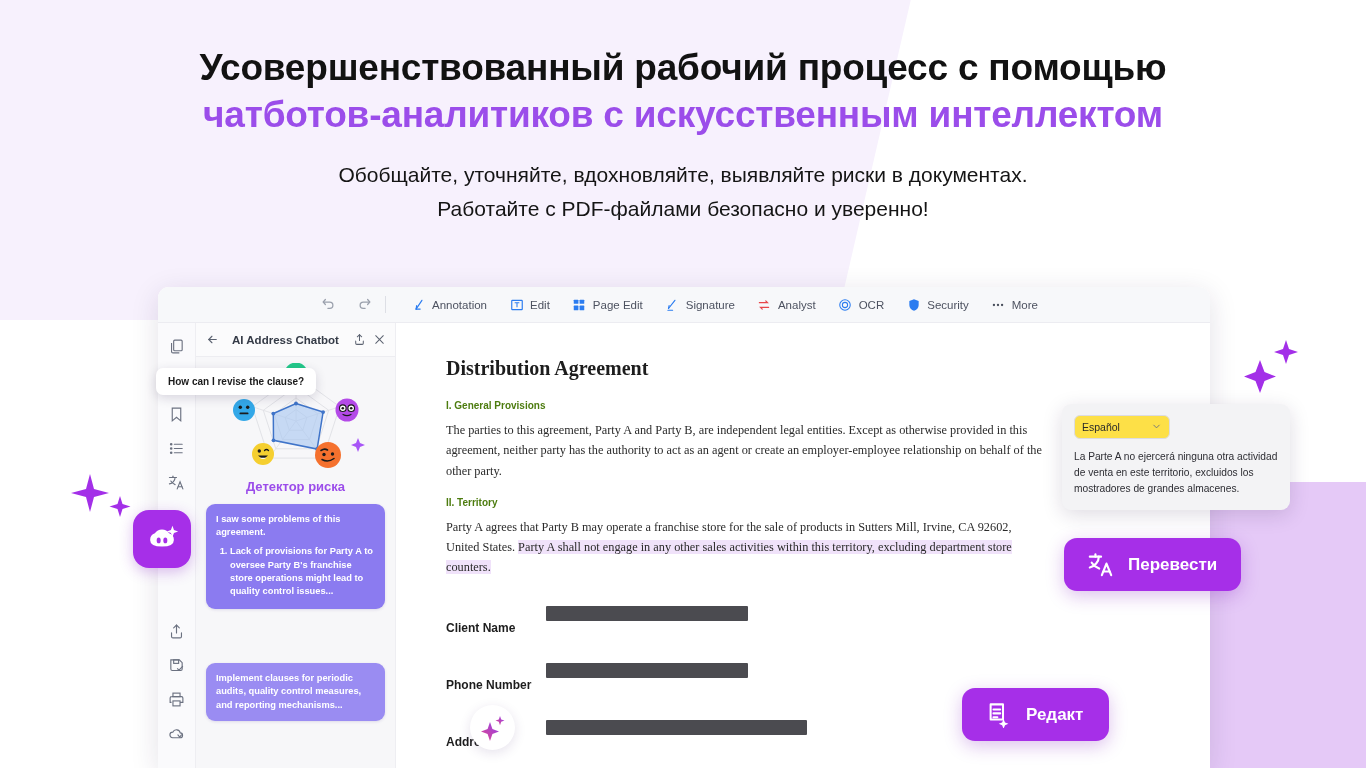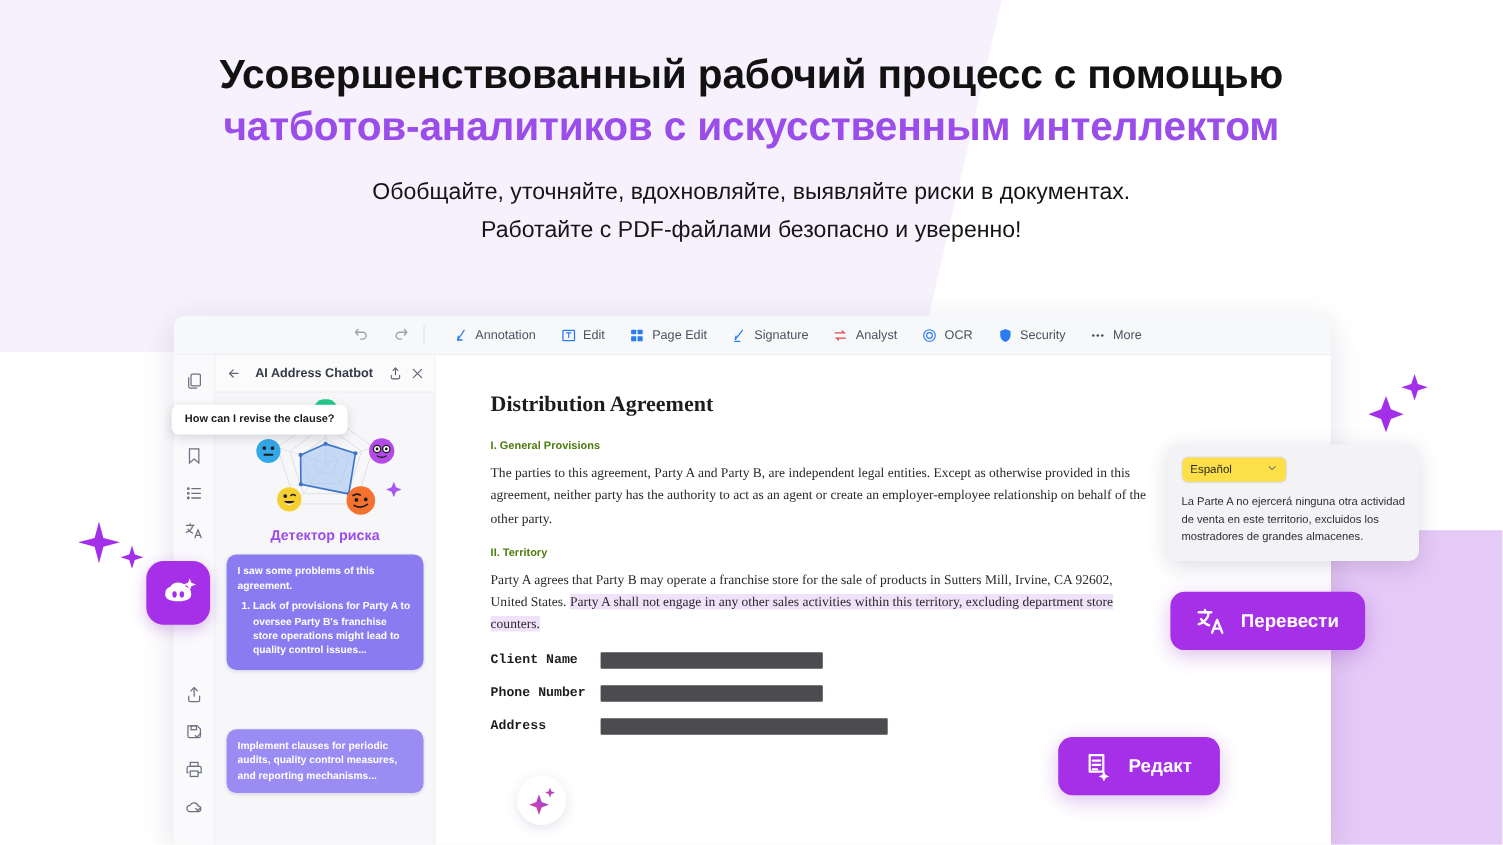--- a/index.html
+++ b/index.html
@@ -112,21 +112,21 @@
   }
 
   
   .docpane { flex: 1; background: #ffffff; padding: 34px 0 0 0; position: relative; overflow: hidden; }
   .doc-inner { padding-left: 50px; padding-right: 30px; }
   .doc-title { font-family: "Liberation Serif", serif; font-size: 20px; font-weight: bold; color: #1d1d1d; margin-bottom: 20px; }
   .doc-h { font-family: Liberation Sans, sans-serif; font-size: 10px; font-weight: bold; color: #4d7c0f; margin: 16px 0 9px; }
   .doc-p { font-family: Liberation Serif, serif; font-size: 12.3px; color: #2a2a2a; line-height: 1.65; max-width: 600px; }
   .hl { background: #f0e2fa; }
   .form-row { display: flex; align-items: center; margin-top: 15px; }
-  .form-lbl { font-family: Liberation Mono, monospace; font-size: 12px; font-weight: bold; color: #1d1d1d; width: 100px; }
+  .form-lbl { font-family: Liberation Sans, sans-serif; font-size: 12px; font-weight: bold; color: #1d1d1d; width: 100px; margin-top: 28px; }
   .redact { height: 15px; background: #4b4b50; border-radius: 1px; }
 
   
   .tr-popup {
     position: absolute; left: 1062px; top: 404px; width: 228px;
     background: #f3f3f5; border-radius: 9px; padding: 11px 12px 13px;
     box-shadow: 0 5px 20px rgba(40,20,70,.15);
     z-index: 40;
   }
   .tr-select {
@@ -137,21 +137,21 @@
   .tr-text { margin-top: 10px; font-size: 10.2px; line-height: 1.56; color: #2d2d33; }
 
   
   .cta {
     position: absolute; display: flex; align-items: center; gap: 13px;
     background: #a62fe8; color: #ffffff; border-radius: 13px;
     box-shadow: 0 5px 18px rgba(130,30,190,.28);
     z-index: 45; font-weight: bold;
   }
   .cta-translate { left: 1064px; top: 538px; height: 53px; padding: 0 24px 0 22px; font-size: 17px; }
-  .cta-edit { left: 962px; top: 670px; height: 53px; padding: 0 26px 0 22px; font-size: 17px; }
+  .cta-edit { left: 962px; top: 688px; height: 53px; padding: 0 26px 0 22px; font-size: 17px; }
   .cta .cta-ic { width: 29px; height: 29px; display: flex; align-items: center; justify-content: center; }
 
   
   .spark-lg { position: absolute; z-index: 50; }
   .robot-badge {
     position: absolute; left: 133px; top: 510px;
     width: 58px; height: 58px; border-radius: 16px;
     background: #a62fe8;
     box-shadow: 0 4px 14px rgba(140,40,200,.3);
     display: flex; align-items: center; justify-content: center;

